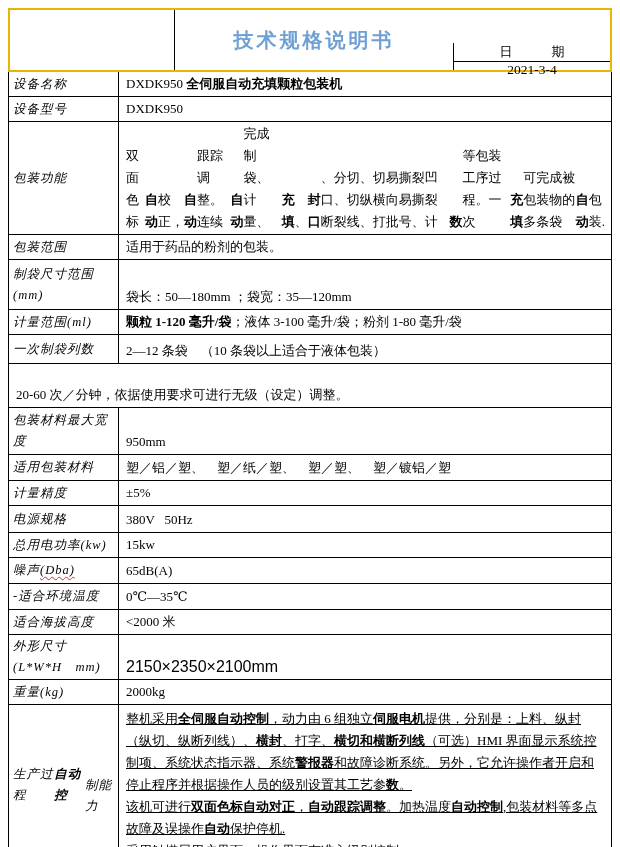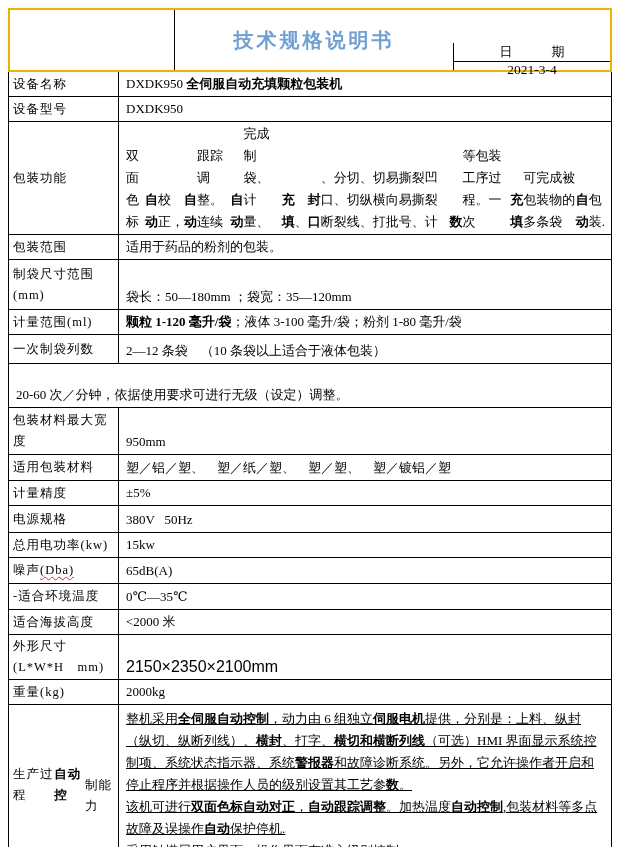--- a/index.html
+++ b/index.html
@@ -28,21 +28,21 @@
     flex:1;display:flex;align-items:center;justify-content:center;font-size:13.5px;
   }
 
   
   .rows{border:1px solid #000;border-top:none;box-sizing:border-box;background:#fff;}
   .row{display:flex;border-top:1px solid #000;box-sizing:border-box;}
   .row:first-child{border-top:none;}
   .lc{
     width:110px;flex:0 0 110px;border-right:1px solid #000;box-sizing:border-box;
     padding:1px 2px 1px 4px;display:flex;align-items:center;
-    font-size:12.5px;letter-spacing:1px;line-height:21px;white-space:pre-wrap;
+    font-size:12.5px;letter-spacing:1px;line-height:21px;white-space:pre-wrap;font-style:italic;
   }
   .vc{
     flex:1;box-sizing:border-box;padding:1px 6px 1px 7px;
     display:flex;align-items:flex-end;
     font-size:13px;line-height:22px;white-space:pre-wrap;
   }
   .vc.block{display:block;padding-top:3px;padding-bottom:3px;}
   .para{margin:0;text-decoration:underline;}
   .b{font-weight:bold;}
   .w{

